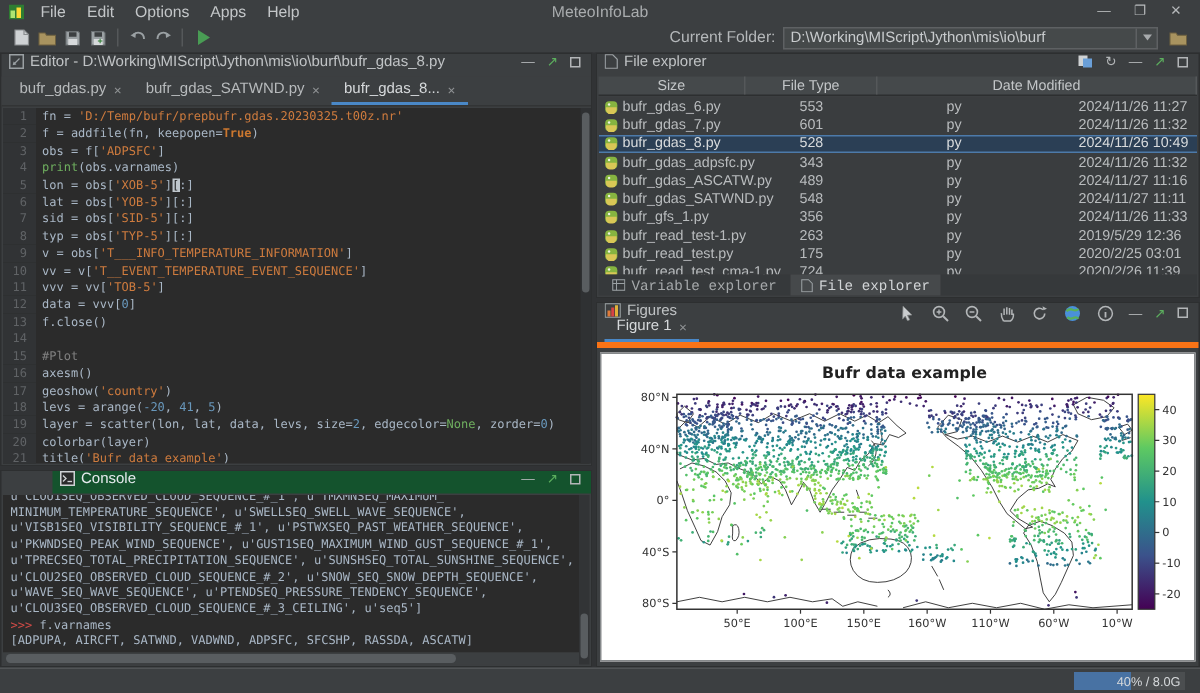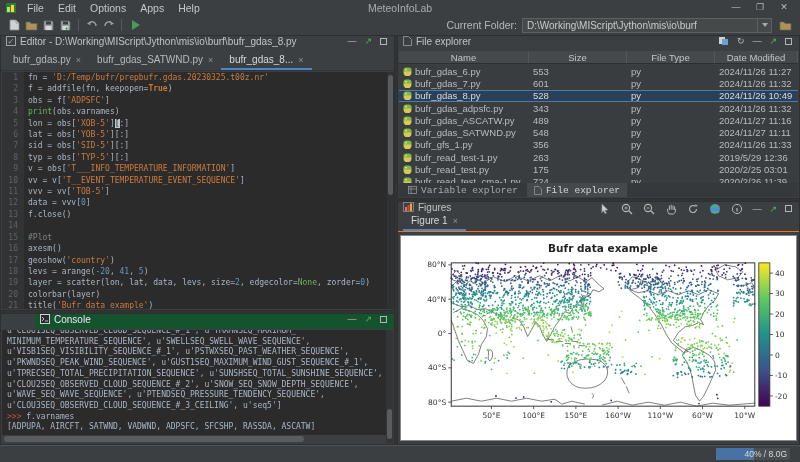--- a/index.html
+++ b/index.html
@@ -66,21 +66,21 @@
   .fx-rows{position:absolute;left:1px;right:1px;top:29px;bottom:15px;background:#3a3d3f;overflow:hidden;}
   .fx-row{display:flex;height:12.3px;align-items:center;font-size:9.5px;color:#b9bcbe;}
   .fx-row.selected{background:#2b3f55;box-shadow:inset 0 1px 0 #4d7aa9, inset 0 -1px 0 #4d7aa9;color:#d8dbdd;}
   .fx-cell{white-space:nowrap;overflow:hidden;padding-left:4px;}
   .fx-name{display:flex;align-items:center;gap:3px;}
   .docktabs{position:absolute;left:1px;right:1px;bottom:1px;height:14px;background:#36393b;display:flex;gap:2px;padding-left:2px;}
   .docktab{display:flex;align-items:center;gap:4px;font-size:9.5px;color:#a6a9ab;padding:0 7px;height:14px;font-family:Liberation Mono, monospace;}
   .docktab.active{background:#46494b;color:#d2d5d7;}
   
   #figures-panel{left:397px;top:166px;right:0;bottom:0;}
-  .fig-tabs{height:15px;display:flex;align-items:flex-end;padding-left:5px;border-bottom:1px solid #f97316;}
+  .fig-tabs{height:15px;display:flex;align-items:flex-end;padding-left:5px;border-bottom:4px solid #f97316;}
   .figcontent{position:absolute;left:2px;right:2px;top:33px;bottom:3px;background:#fff;border:1px solid #85888a;}
   .fig-toolicon{width:14px;height:13px;display:flex;align-items:center;justify-content:center;}
   
   .statusbar{position:absolute;left:0;bottom:0;right:0;height:17px;background:#3c3f41;border-top:1px solid #515456;}
   .membar{position:absolute;right:10px;top:2px;width:74px;height:12px;background:#4b4e50;overflow:hidden;}
   .memfill{position:absolute;left:0;top:0;bottom:0;background:#4872a3;}
   .memtext{position:absolute;right:3px;top:1px;font-size:8.5px;color:#d6d9db;}
   svg.icon{display:block;}
 </style>
 </head>
@@ -258,21 +258,20 @@
                 <rect x="4" y="3" width="6" height="6" fill="#6a9fd8"></rect>
               </svg>
             </span>
           <span class="pbtn">↻</span>
           <span class="pbtn">—</span>
           <span class="pbtn green">↗</span>
           <span class="sqbtn"></span>
         </span>
       </div>
       <div class="fx-cols" id="fx-cols">
-          <div class="fx-col" style="width: 130px;">Name</div>
           <div class="fx-col" style="width: 98px;">Size</div>
           <div class="fx-col" style="width: 88px;">File Type</div>
           <div class="fx-col" style="width: 83px; flex: 1 1 0%;">Date Modified</div>
         </div>
       <div class="fx-rows" id="fx-rows">
           <div class="fx-row">
             <div class="fx-cell fx-name" style="width: 130px;">
               <svg class="icon" width="9" height="9" viewBox="0 0 10 10">
                 <rect x="0.5" y="0.5" width="9" height="9" rx="3" fill="#86b440"></rect>
                 <path d="M1,5 h8 v1.5 a3,3 0 0 1 -8,0 z" fill="#d9c756"></path>

